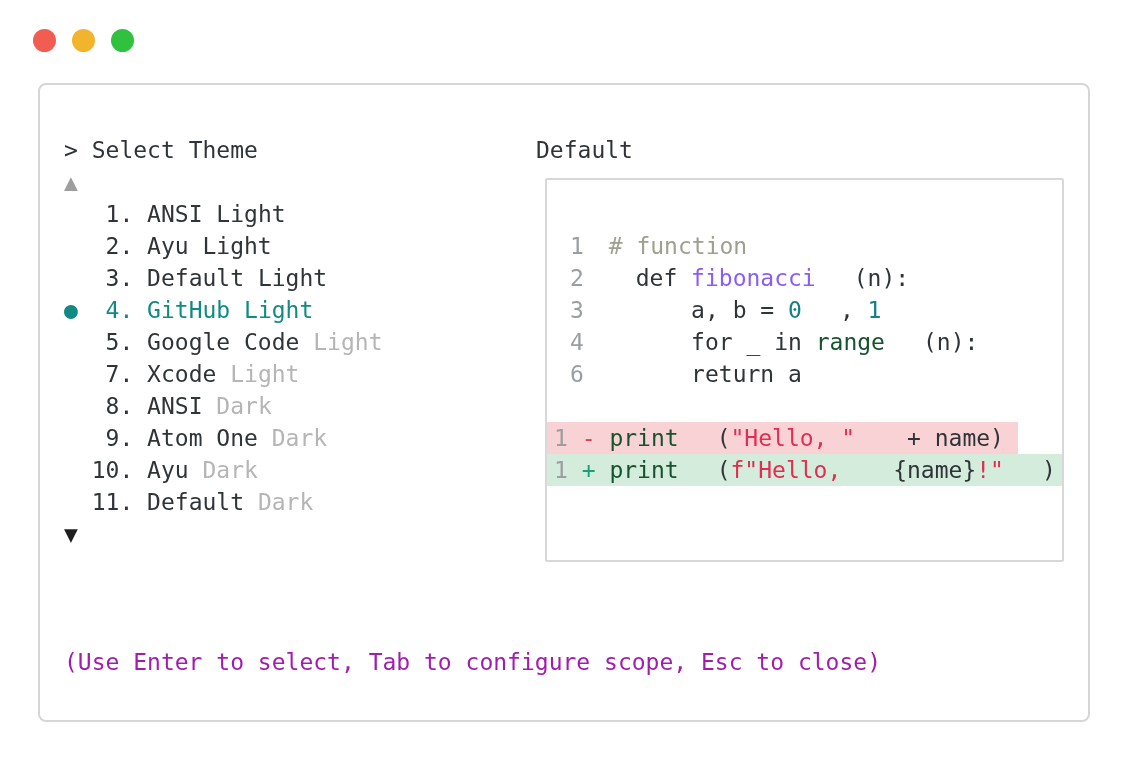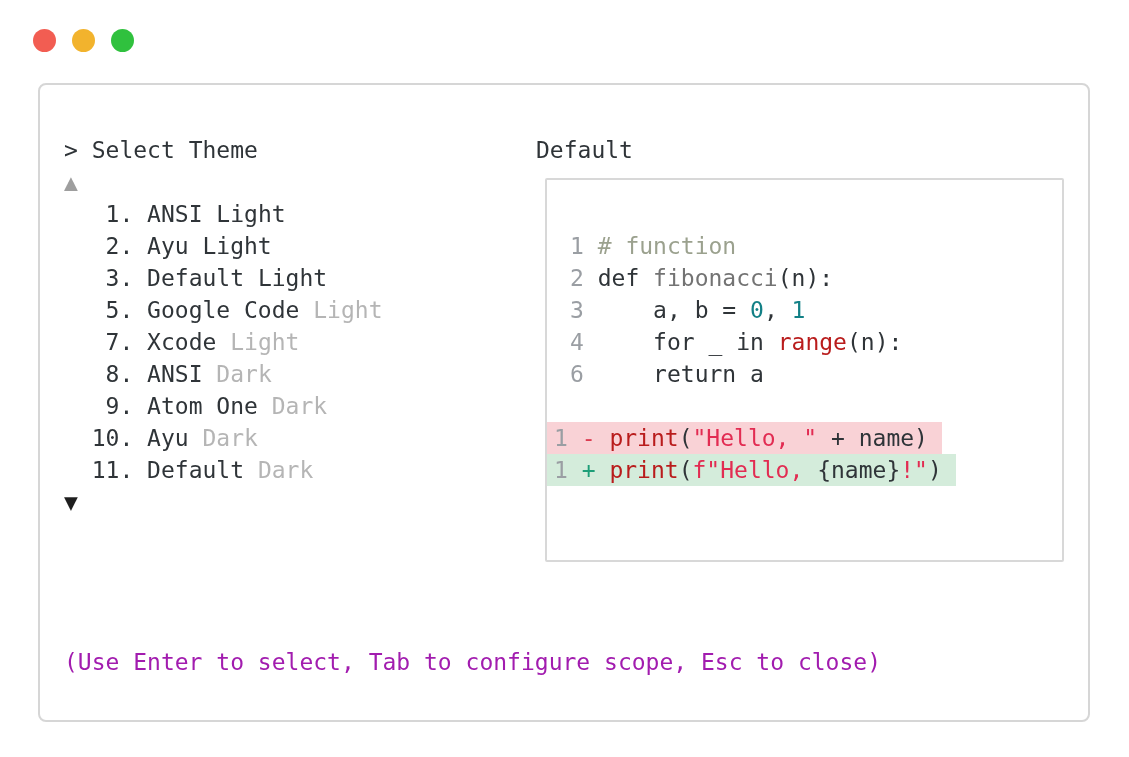--- a/index.html
+++ b/index.html
@@ -41,25 +41,25 @@
     width: 519px; height: 384px;
     border: 2px solid #d8d8d8; border-radius: 2px;
     background: #ffffff; overflow: hidden;
   }
   .code-block { padding: 50px 0 0 23px; }
   .diff-block { padding: 32px 0 0 0; }
   .diff-line { width: fit-content; padding: 0 14px 0 7px; }
   .diff-line.removed { background: #f9d2d6; }
   .diff-line.added   { background: #d4ecdb; }
 
-  .tok-plain   { color: #2f3438; }
-  .tok-comment { color: #9ba18e; }
-  .tok-func    { color: #737373; }
+  .tok-plain   { color: #2f3438; margin-left: 38px; }
+  .tok-comment { color: #9ba18e; margin-left: 11px; }
+  .tok-func    { color: #8b5cf6; }
   .tok-num     { color: #128086; }
-  .tok-builtin { color: #b91c1c; }
+  .tok-builtin { color: #14532d; }
   .tok-string  { color: #e22c52; }
   .tok-minus   { color: #dc3c50; }
   .tok-plus    { color: #1d9e78; }
   .tok-linenum { color: #9a9ea3; }
 </style>
 </head>
 <body>
 
 <div class="traffic">
   <div class="light" id="light-close" style="background: rgb(242, 93, 82);"></div>
@@ -69,20 +69,21 @@
 
 <div class="panel">
 
   <div class="left-col">
     <div class="mono-line hdr"><span>&gt;</span> <span>Select Theme</span></div>
     <div class="mono-line scroll-up">▲</div>
     <div id="theme-list">
         <div class="mono-line list-item"><span class="bullet">  </span><span> 1. </span><span>ANSI </span><span class="">Light</span></div>
         <div class="mono-line list-item"><span class="bullet">  </span><span> 2. </span><span>Ayu </span><span class="">Light</span></div>
         <div class="mono-line list-item"><span class="bullet">  </span><span> 3. </span><span>Default </span><span class="">Light</span></div>
+        <div class="mono-line list-item selected"><span class="bullet">● </span><span> 4. </span><span>GitHub </span><span class="">Light</span></div>
         <div class="mono-line list-item"><span class="bullet">  </span><span> 5. </span><span>Google Code </span><span class="muted">Light</span></div>
         <div class="mono-line list-item"><span class="bullet">  </span><span> 7. </span><span>Xcode </span><span class="muted">Light</span></div>
         <div class="mono-line list-item"><span class="bullet">  </span><span> 8. </span><span>ANSI </span><span class="muted">Dark</span></div>
         <div class="mono-line list-item"><span class="bullet">  </span><span> 9. </span><span>Atom One </span><span class="muted">Dark</span></div>
         <div class="mono-line list-item"><span class="bullet">  </span><span>10. </span><span>Ayu </span><span class="muted">Dark</span></div>
         <div class="mono-line list-item"><span class="bullet">  </span><span>11. </span><span>Default </span><span class="muted">Dark</span></div>
       </div>
     <div class="mono-line scroll-down">▼</div>
   </div>
 

